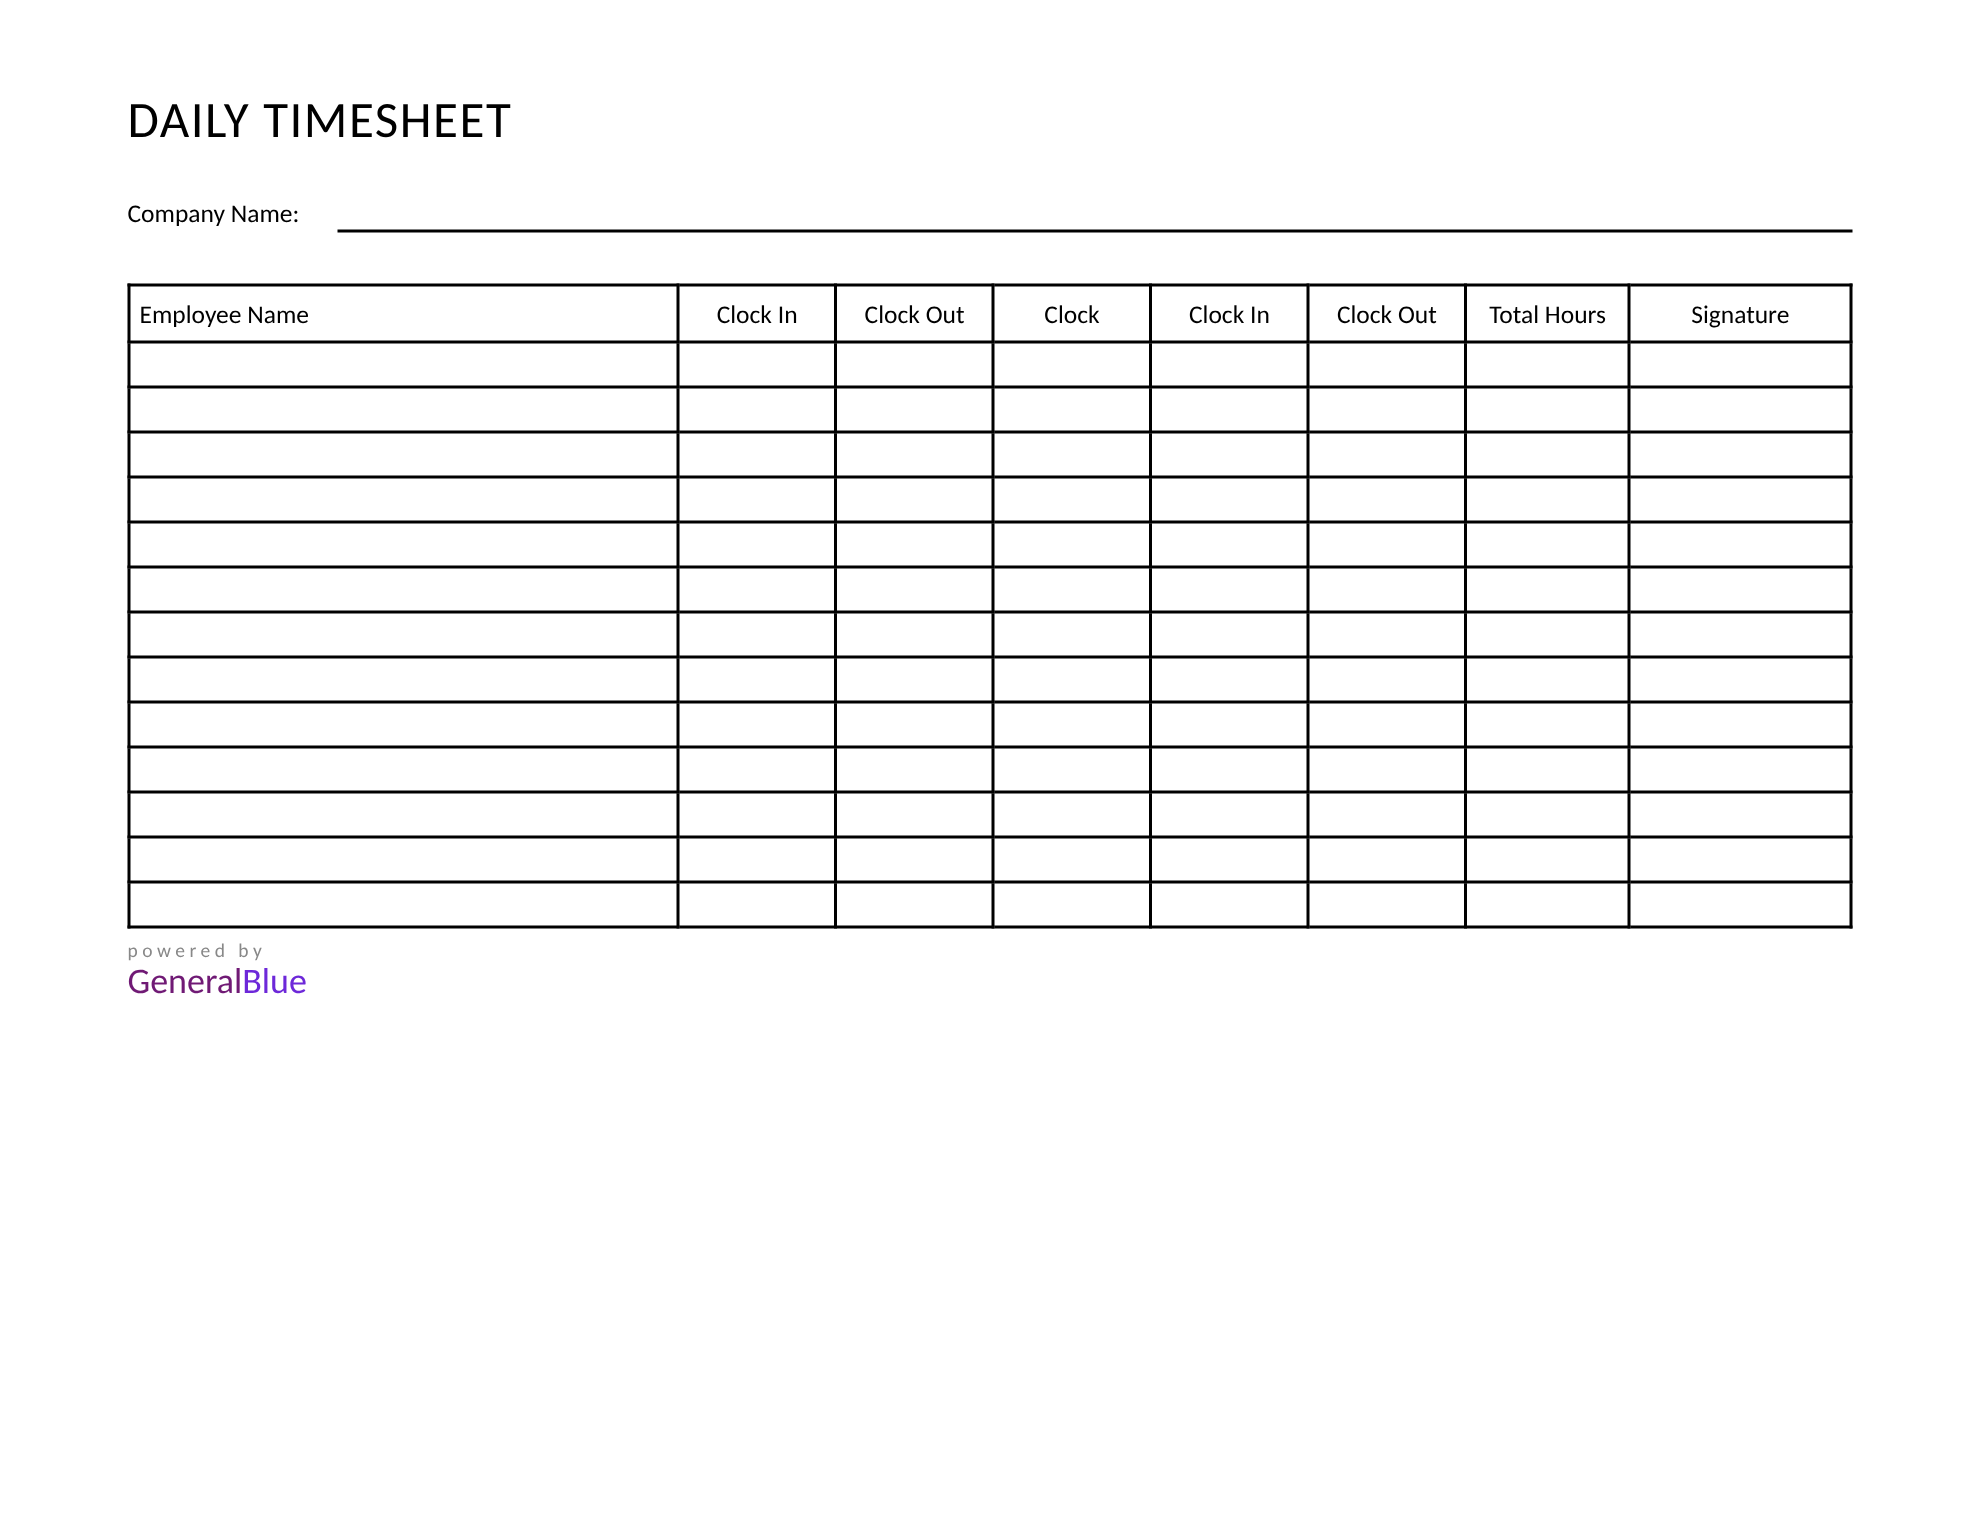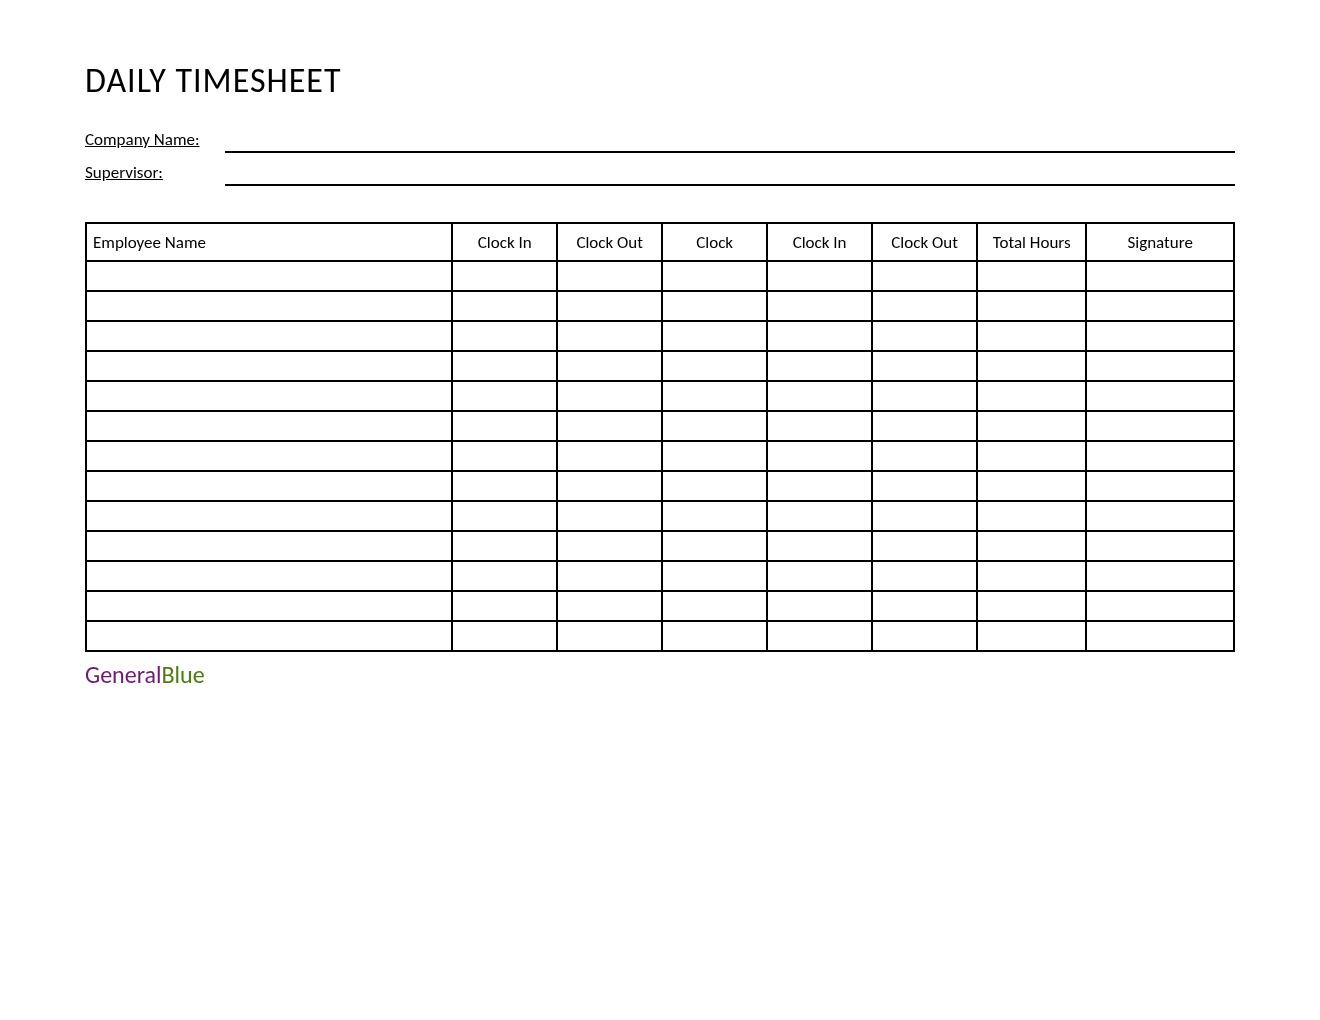--- a/index.html
+++ b/index.html
@@ -19,24 +19,23 @@
       font-size: 34px;
       font-weight: 400;
       letter-spacing: 1px;
       margin-bottom: 28px;
     }
     .info-section {
       margin-bottom: 32px;
     }
     .info-row {
       display: flex;
-      align-items: flex-start;
-      margin-bottom: 5px;
+      align-items: center;
+      margin-bottom: 16px;
       height: 28px;
-      text-decoration: underline;
     }
     .info-label {
       width: 140px;
       font-size: 17px;
       padding-bottom: 2px;
     }
     .info-line {
       flex: 1;
       border-bottom: 2px solid #000;
       height: 24px;
@@ -94,35 +93,31 @@
       margin-bottom: -2px;
     }
     .brand {
       font-size: 24px;
       font-weight: 400;
     }
     .brand-general {
       color: #701a75;
     }
     .brand-blue {
-      color: #4d7c0f;
+      color: #6d28d9;
     }
   </style>
 </head>
 <body>
 
 <h1 class="title">DAILY TIMESHEET</h1>
 
 <div class="info-section">
   <div class="info-row">
     <div class="info-label">Company Name:</div>
-    <div class="info-line"></div>
-  </div>
-  <div class="info-row">
-    <div class="info-label">Supervisor:</div>
     <div class="info-line"></div>
   </div>
 </div>
 
 <table class="timesheet-table">
   <thead>
     <tr>
       <th>Employee Name</th>
       <th>Clock In</th>
       <th>Clock Out</th>
@@ -261,16 +256,17 @@
         <td></td>
         <td></td>
         <td></td>
         <td></td>
         <td></td>
       </tr>
     </tbody>
 </table>
 
 <div class="footer">
+  <div class="powered-by">powered by</div>
   <div class="brand">
     <span class="brand-general">General</span><span class="brand-blue">Blue</span>
   </div>
 </div>
 
 </body></html>

